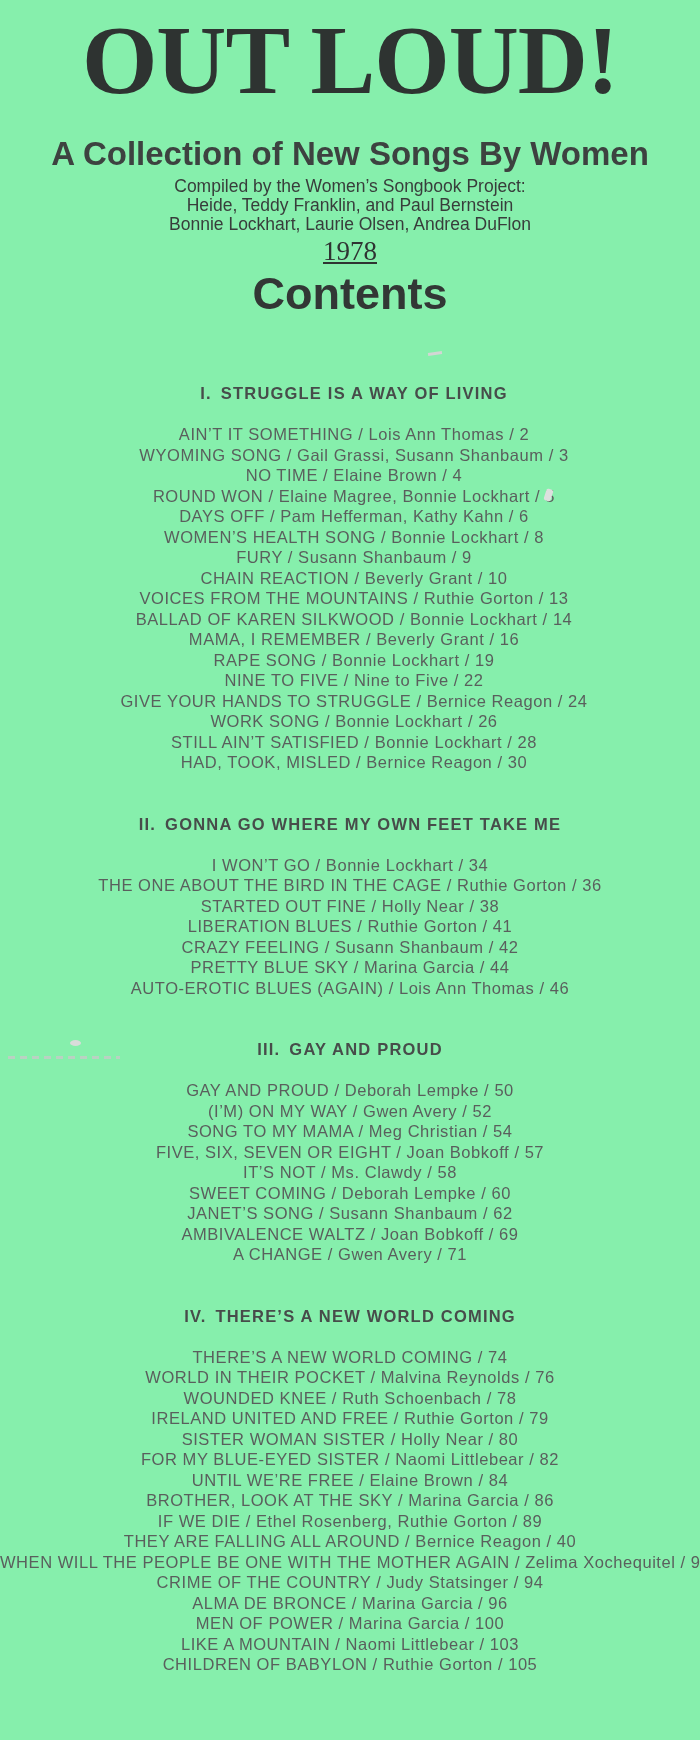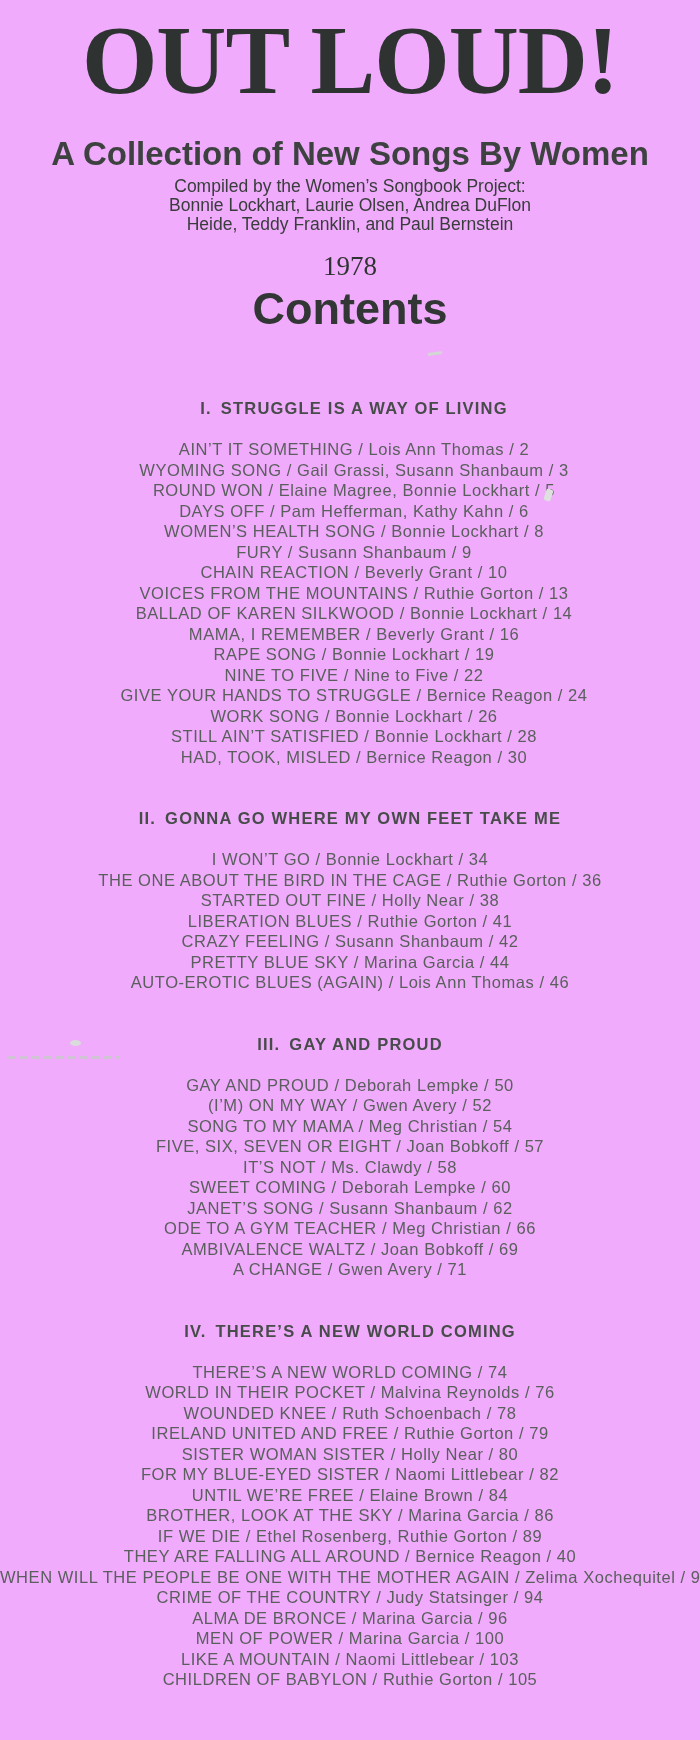--- a/index.html
+++ b/index.html
@@ -5,21 +5,21 @@
   html, body {
     margin: 0;
     padding: 0;
     background: #ffffff;
   }
   .page {
     position: relative;
     width: 700px;
     height: 1740px;
     margin: 0 auto;
-    background: #f0abfc;
+    background: #86efac;
     overflow: hidden;
     font-family: "Liberation Sans", sans-serif;
     text-align: center;
   }
   .book-title {
     margin: 0;
     padding-top: 10px;
     font-family: "Liberation Serif", serif;
     font-weight: bold;
     font-size: 97px;
@@ -35,24 +35,25 @@
     color: #3d4240;
   }
   .compiled-by {
     margin-top: 5px;
     font-weight: normal;
     font-size: 17.5px;
     line-height: 19px;
     color: #383d3b;
   }
   .year {
-    margin-top: 17px;
+    margin-top: 2px;
     font-family: "Liberation Serif", serif;
     font-size: 27px;
     color: #2f3432;
+    text-decoration: underline;
   }
   .contents-heading {
     margin-top: 1px;
     font-weight: bold;
     font-size: 45px;
     color: #323735;
   }
   .section {
     margin-top: 42px;
   }
@@ -123,33 +124,34 @@
 <body>
 
 <div class="page">
 
   <h1 class="book-title">OUT LOUD!</h1>
 
   <h2 class="book-subtitle">A Collection of New Songs By Women</h2>
 
   <div class="compiled-by">
     <div>Compiled by the Women’s Songbook Project:</div>
+    <div>Heide, Teddy Franklin, and Paul Bernstein</div>
     <div>Bonnie Lockhart, Laurie Olsen, Andrea DuFlon</div>
-    <div>Heide, Teddy Franklin, and Paul Bernstein</div>
   </div>
 
   <div class="year">1978</div>
 
   <div class="contents-heading">Contents</div>
 
   <div id="sections">
       <div class="section">
         <div class="section-heading"><span class="numeral">I.</span><span>STRUGGLE IS A WAY OF LIVING</span></div>
         <div class="song-line">AIN’T IT SOMETHING / Lois Ann Thomas / 2</div>
         <div class="song-line">WYOMING SONG / Gail Grassi, Susann Shanbaum / 3</div>
+        <div class="song-line">NO TIME / Elaine Brown / 4</div>
         <div class="song-line">ROUND WON / Elaine Magree, Bonnie Lockhart / 5</div>
         <div class="song-line">DAYS OFF / Pam Hefferman, Kathy Kahn / 6</div>
         <div class="song-line">WOMEN’S HEALTH SONG / Bonnie Lockhart / 8</div>
         <div class="song-line">FURY / Susann Shanbaum / 9</div>
         <div class="song-line">CHAIN REACTION / Beverly Grant / 10</div>
         <div class="song-line">VOICES FROM THE MOUNTAINS / Ruthie Gorton / 13</div>
         <div class="song-line">BALLAD OF KAREN SILKWOOD / Bonnie Lockhart / 14</div>
         <div class="song-line">MAMA, I REMEMBER / Beverly Grant / 16</div>
         <div class="song-line">RAPE SONG / Bonnie Lockhart / 19</div>
         <div class="song-line">NINE TO FIVE / Nine to Five / 22</div>
@@ -170,21 +172,20 @@
       </div>
       <div class="section">
         <div class="section-heading"><span class="numeral">III.</span><span>GAY AND PROUD</span></div>
         <div class="song-line">GAY AND PROUD / Deborah Lempke / 50</div>
         <div class="song-line">(I’M) ON MY WAY / Gwen Avery / 52</div>
         <div class="song-line">SONG TO MY MAMA / Meg Christian / 54</div>
         <div class="song-line">FIVE, SIX, SEVEN OR EIGHT / Joan Bobkoff / 57</div>
         <div class="song-line">IT’S NOT / Ms. Clawdy / 58</div>
         <div class="song-line">SWEET COMING / Deborah Lempke / 60</div>
         <div class="song-line">JANET’S SONG / Susann Shanbaum / 62</div>
-        <div class="song-line">ODE TO A GYM TEACHER / Meg Christian / 66</div>
         <div class="song-line">AMBIVALENCE WALTZ / Joan Bobkoff / 69</div>
         <div class="song-line">A CHANGE / Gwen Avery / 71</div>
       </div>
       <div class="section">
         <div class="section-heading"><span class="numeral">IV.</span><span>THERE’S A NEW WORLD COMING</span></div>
         <div class="song-line">THERE’S A NEW WORLD COMING / 74</div>
         <div class="song-line">WORLD IN THEIR POCKET / Malvina Reynolds / 76</div>
         <div class="song-line">WOUNDED KNEE / Ruth Schoenbach / 78</div>
         <div class="song-line">IRELAND UNITED AND FREE / Ruthie Gorton / 79</div>
         <div class="song-line">SISTER WOMAN SISTER / Holly Near / 80</div>

